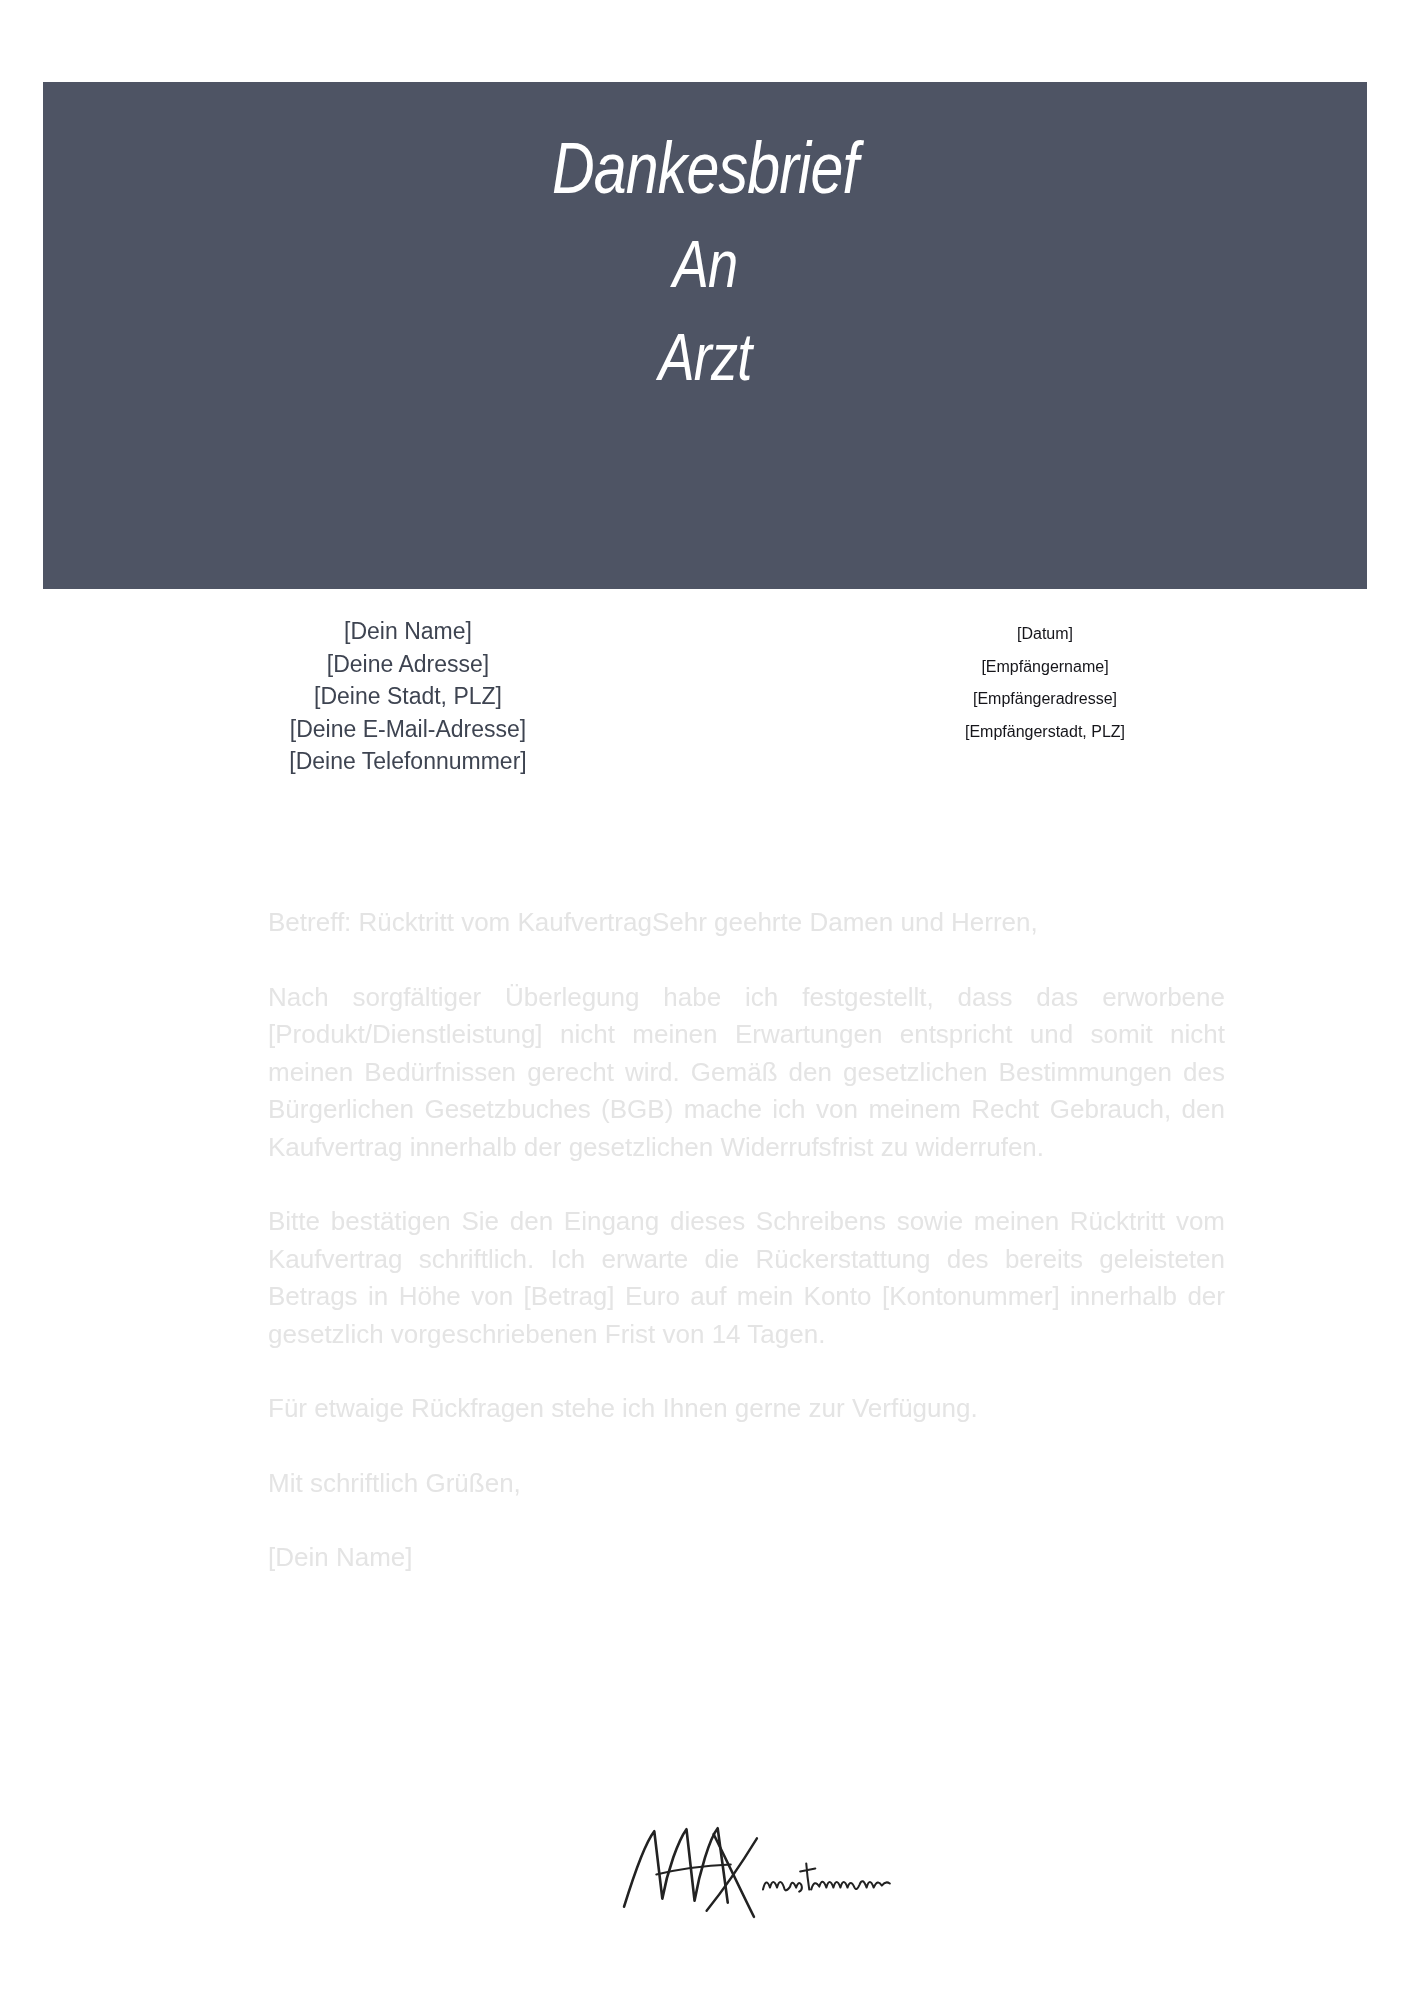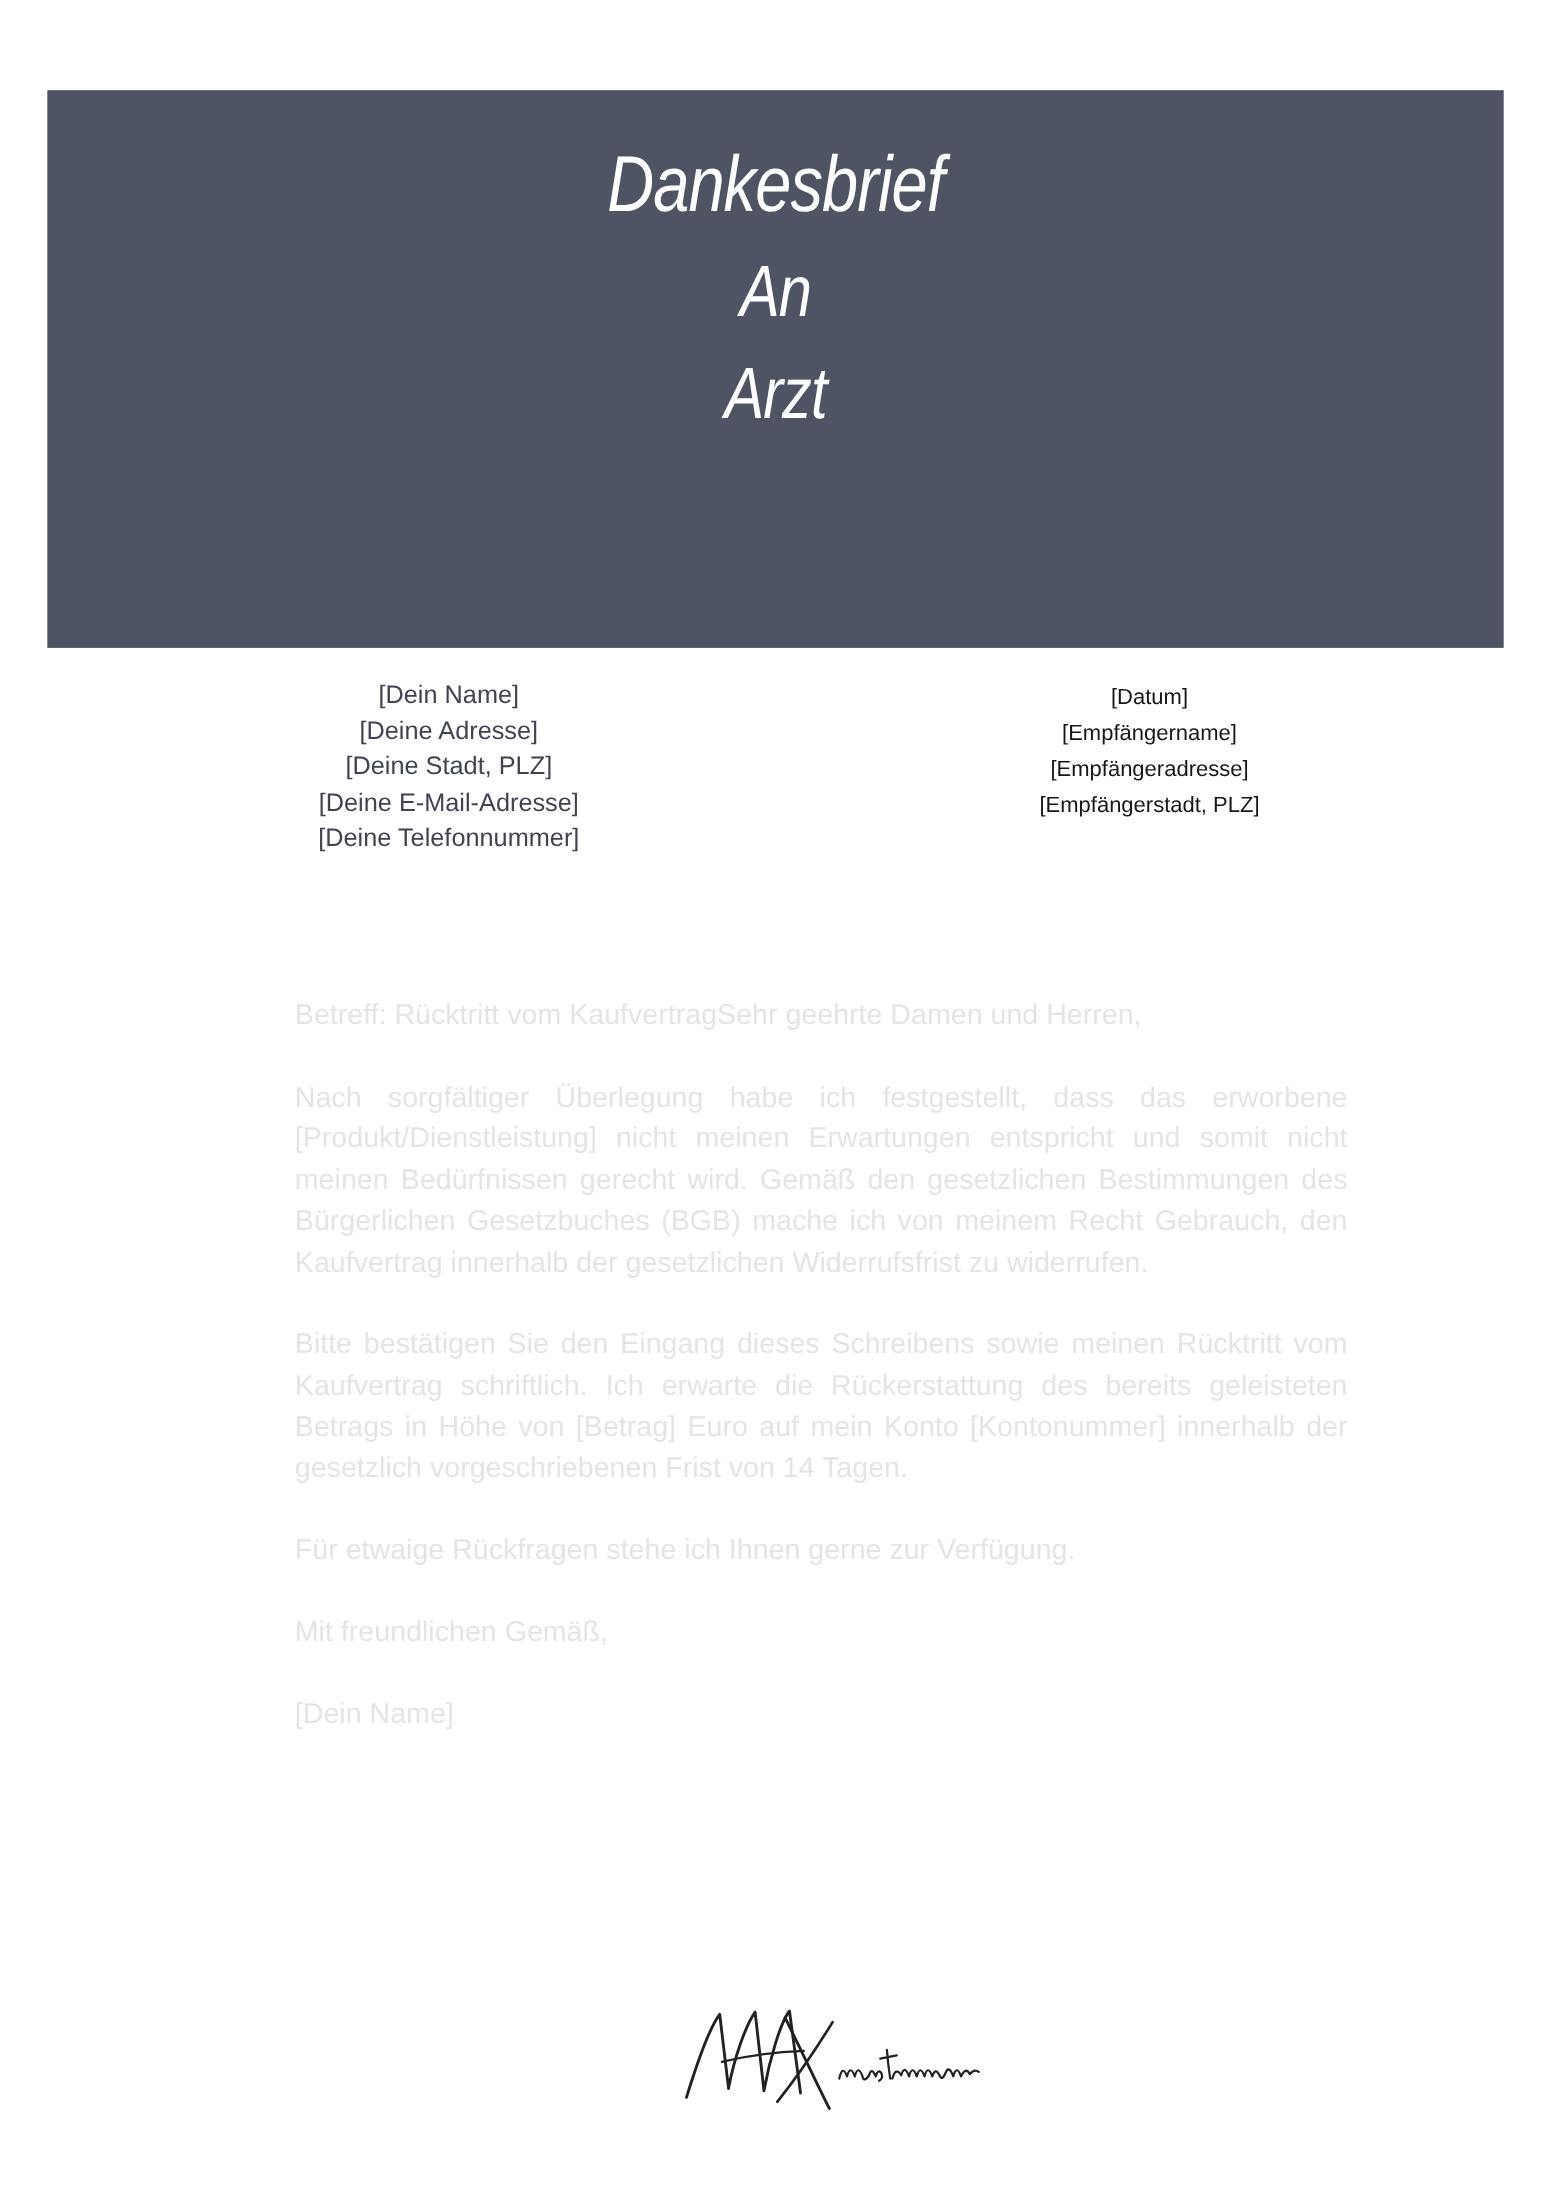--- a/index.html
+++ b/index.html
@@ -40,21 +40,21 @@
   
   .sender-block{
     position:absolute;left:258px;top:615px;width:300px;
     text-align:center;
     font-size:23px;line-height:32.5px;
     color:#3e4451;
   }
   .recipient-block{
     position:absolute;left:895px;top:618px;width:300px;
     text-align:center;
-    font-size:20px;line-height:32.5px;
+    font-size:16px;line-height:32.5px;
     color:#15151a;
   }
   
   .letter-body{
     position:absolute;left:268px;top:904px;width:957px;
     font-size:26px;line-height:37.5px;
     color:#e4e4e4;
   }
   .letter-body p{margin:0 0 37px 0;}
   .letter-body p.justified{text-align:justify;}
@@ -91,21 +91,21 @@
     <div>[Empfängername]</div>
     <div>[Empfängeradresse]</div>
     <div>[Empfängerstadt, PLZ]</div>
   </div>
 
   <div class="letter-body" style="color: rgb(228, 228, 228);">
     <p>Betreff: Rücktritt vom KaufvertragSehr geehrte Damen und Herren,</p>
     <p class="justified">Nach sorgfältiger Überlegung habe ich festgestellt, dass das erworbene [Produkt/Dienstleistung] nicht meinen Erwartungen entspricht und somit nicht meinen Bedürfnissen gerecht wird. Gemäß den gesetzlichen Bestimmungen des Bürgerlichen Gesetzbuches (BGB) mache ich von meinem Recht Gebrauch, den Kaufvertrag innerhalb der gesetzlichen Widerrufsfrist zu widerrufen.</p>
     <p class="justified">Bitte bestätigen Sie den Eingang dieses Schreibens sowie meinen Rücktritt vom Kaufvertrag schriftlich. Ich erwarte die Rückerstattung des bereits geleisteten Betrags in Höhe von [Betrag] Euro auf mein Konto [Kontonummer] innerhalb der gesetzlich vorgeschriebenen Frist von 14 Tagen.</p>
     <p>Für etwaige Rückfragen stehe ich Ihnen gerne zur Verfügung.</p>
-    <p>Mit freundlichen Gemäß,</p>
+    <p>Mit schriftlich Grüßen,</p>
     <p>[Dein Name]</p>
   </div>
 
   <div class="signature" aria-label="MAX mustermann">
     <svg viewBox="0 0 310 105">
 
       <path class="sig-stroke" stroke-width="2.6" d="M12,84 C20,58 32,22 42,9 L50,76 C55,48 66,18 74,7 L82,78 C87,50 97,16 105,6 L115,80" stroke="#222222"></path>
 
       <path class="sig-stroke" stroke-width="2.6" d="M101,12 C114,38 128,68 141,94" stroke="#222222"></path>
       <path class="sig-stroke" stroke-width="2.4" d="M144,16 C128,42 110,68 94,88" stroke="#222222"></path>

